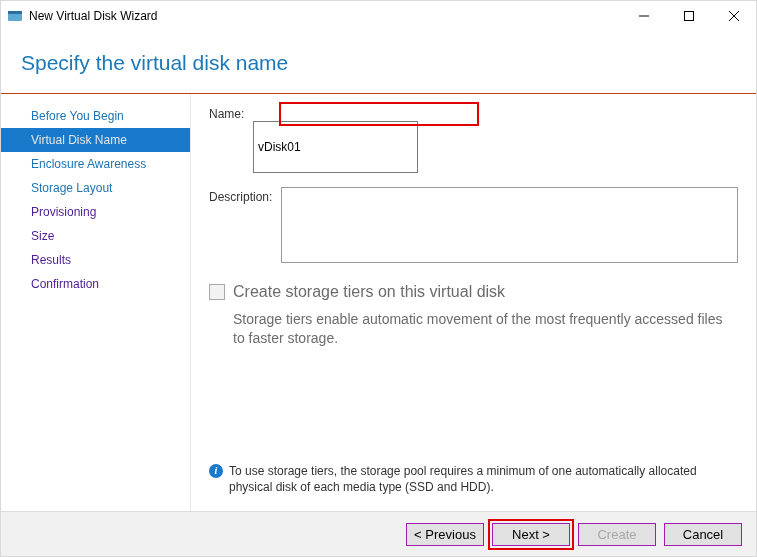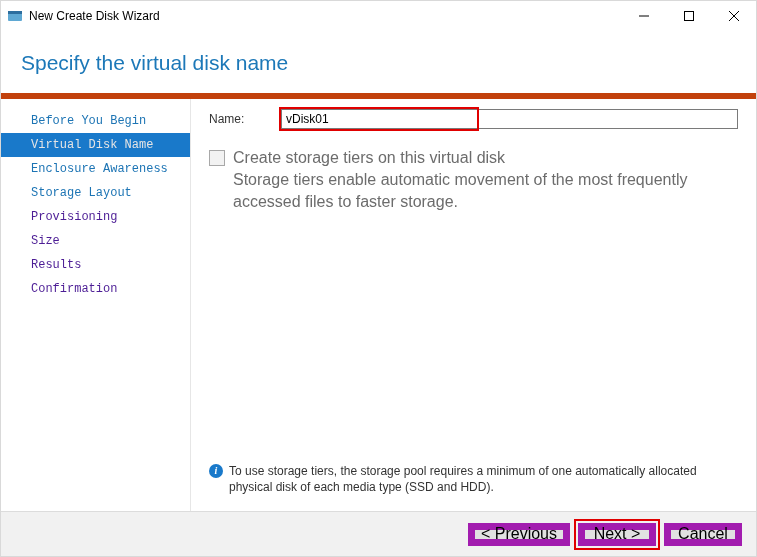--- a/index.html
+++ b/index.html
@@ -54,36 +54,35 @@
     color: #1b1b1b;
   }
   .win-btn svg { width: 10px; height: 10px; }
   
   .heading {
     padding: 20px 0 18px 20px;
     font-size: 21px;
     font-weight: 400;
     color: #1c78b8;
     background: #ffffff;
-    border-bottom: 6px solid #c2410c;
+    border-bottom: 1px solid #c2410c;
     flex: 0 0 auto;
   }
   
   .body {
     flex: 1;
     display: flex;
     min-height: 0;
     background: #ffffff;
   }
   .sidebar {
     width: 190px;
     box-sizing: border-box;
     padding: 10px 0;
     border-right: 1px solid #e6e6e6;
-    font-family: Liberation Mono, monospace;
   }
   .step {
     padding: 5px 10px 5px 30px;
     font-size: 12px;
     color: #1c74b4;
     cursor: default;
   }
   .step.selected {
     background: #1979ca;
     color: #e5e5e5;
@@ -107,24 +106,25 @@
     width: 72px;
     font-size: 12px;
     color: #333;
     padding-top: 3px;
   }
   .name-input {
     flex: 1;
     height: 20px;
     border: 1px solid #7a7a7a;
     font-size: 12px;
-    padding: 1px 4px;
+    padding: 18px 4px;
     font-family: inherit;
     outline: none;
     box-sizing: border-box;
+    margin-left: 44px;
   }
   .desc-input {
     flex: 1;
     height: 76px;
     border: 1px solid #9b9b9b;
     font-size: 12px;
     padding: 2px 4px;
     font-family: inherit;
     resize: none;
     outline: none;
@@ -142,23 +142,23 @@
     background: #f2f2f2;
     margin-right: 8px;
     margin-top: 1px;
     flex: 0 0 auto;
   }
   .check-text .check-label {
     font-size: 16px;
     color: #6c6c6c;
   }
   .check-text .check-help {
-    font-size: 16px;
+    font-size: 14px;
     color: #6c6c6c;
-    margin-top: 2px;
+    margin-top: 9px;
     line-height: 1.35;
   }
   .info-row {
     margin-top: auto;
     display: flex;
     align-items: flex-start;
     font-size: 12px;
     color: #333;
     padding-bottom: 8px;
     line-height: 1.35;
@@ -186,54 +186,54 @@
     border-top: 1px solid #dcdcdc;
     display: flex;
     align-items: center;
     justify-content: flex-end;
     padding: 0 14px;
     gap: 8px;
   }
   .btn {
     min-width: 78px;
     height: 23px;
-    border: 7px solid #a21caf;
+    border: 1px solid #a21caf;
     background: #e1e1e1;
-    font-size: 16px;
+    font-size: 13px;
     font-family: inherit;
     display: inline-flex;
     align-items: center;
     justify-content: center;
     color: #000;
   }
   .btn.disabled {
     color: #a8a8a8;
   }
   
   .hl-name {
     position: absolute;
     border: 2px solid #e00000;
     pointer-events: none;
     box-sizing: border-box;
   }
-  .rel { position: relative; }
+  .rel { position: relative; flex-direction: column; }
 </style>
 </head>
 <body>
 
 <div class="window">
 
   <div class="titlebar">
     <span class="icon">
       <svg viewBox="0 0 16 16">
         <rect x="1" y="3" width="14" height="10" rx="1" fill="#5fa8d3"></rect>
         <rect x="1" y="3" width="14" height="3" fill="#2d6e9e"></rect>
       </svg>
     </span>
-    <span class="title">New Create Disk Wizard</span>
+    <span class="title">New Virtual Disk Wizard</span>
     <div class="win-controls">
       <div class="win-btn">
         <svg viewBox="0 0 10 10">
             <line x1="0" y1="5" x2="10" y2="5" stroke="#000" stroke-width="1"></line>
           </svg>
       </div>
       <div class="win-btn">
         <svg viewBox="0 0 10 10">
             <rect x="0.5" y="0.5" width="9" height="9" fill="none" stroke="#000" stroke-width="1"></rect>
           </svg>
@@ -260,20 +260,24 @@
       <div class="step disabled">Results</div>
       <div class="step disabled">Confirmation</div>
     </div>
 
     <div class="content">
       <div class="row rel">
         <div class="label">Name:</div>
         <input class="name-input" value="vDisk01" style="">
         <div class="hl-name" style="left:70px; top:-2px; width:200px; height:24px;"></div>
       </div>
+      <div class="row">
+        <div class="label">Description:</div>
+        <textarea class="desc-input" style=""></textarea>
+      </div>
       <div class="checkbox-row">
         <div class="fake-checkbox"></div>
         <div class="check-text">
           <div class="check-label">Create storage tiers on this virtual disk</div>
           <div class="check-help">Storage tiers enable automatic movement of the most frequently accessed files to faster storage.</div>
         </div>
       </div>
 
       <div class="info-row">
         <div class="info-icon">i</div>
@@ -281,16 +285,17 @@
       </div>
     </div>
   </div>
 
   <div class="footer">
     <button class="btn">&lt; Previous</button>
     <span class="rel" style="display:inline-block;">
       <button class="btn">Next &gt;</button>
       <span class="hl-name" style="left:-4px; top:-4px; right:-4px; bottom:-4px;"></span>
     </span>
+    <button class="btn disabled">Create</button>
     <button class="btn">Cancel</button>
   </div>
 
 </div>
 
 </body></html>

